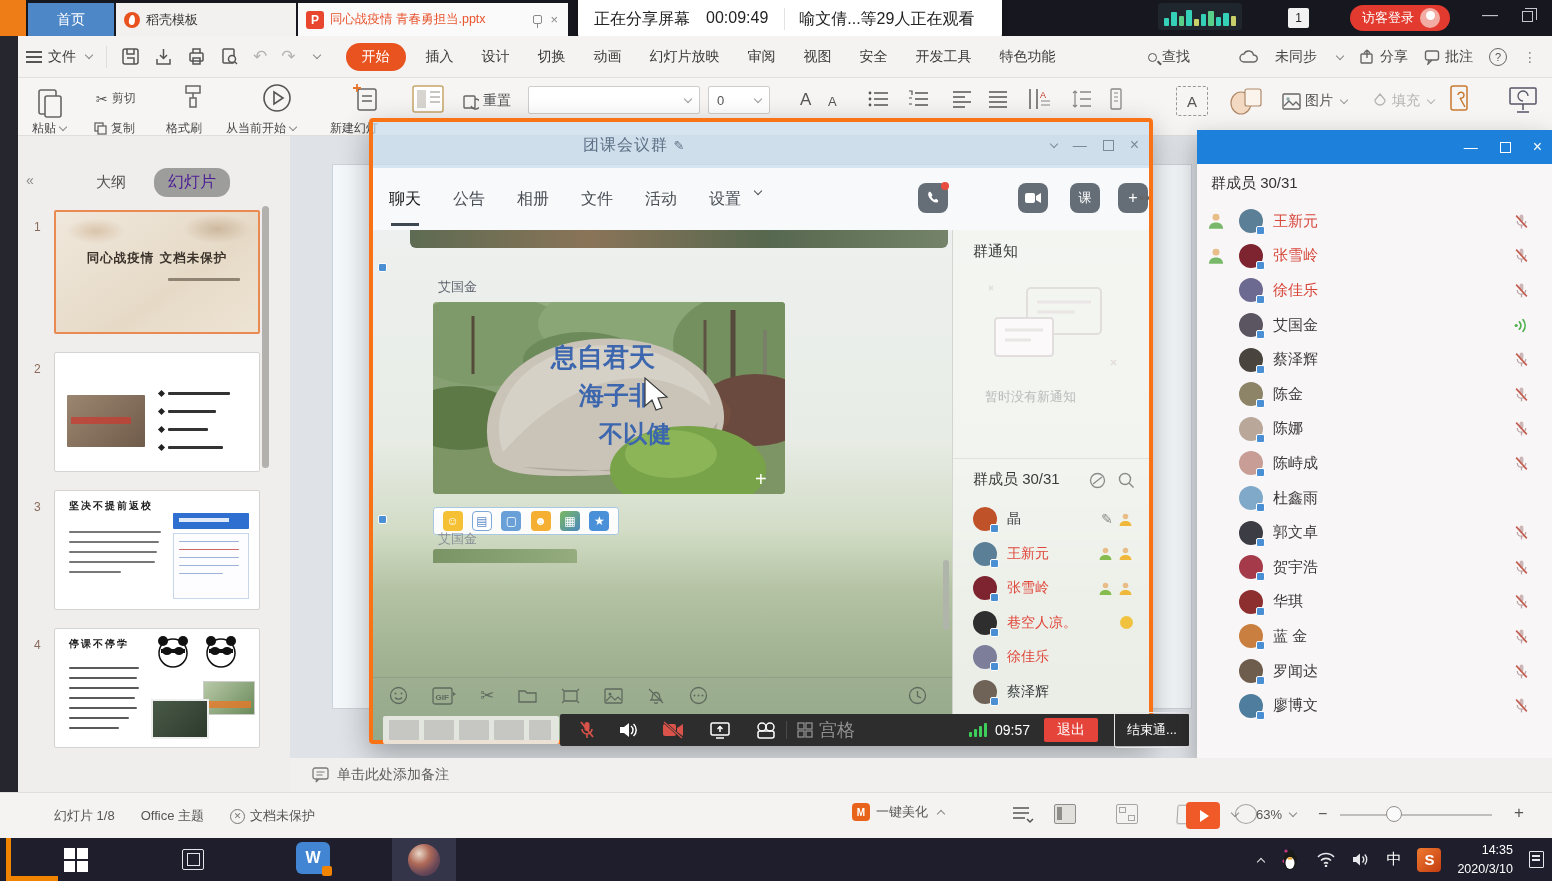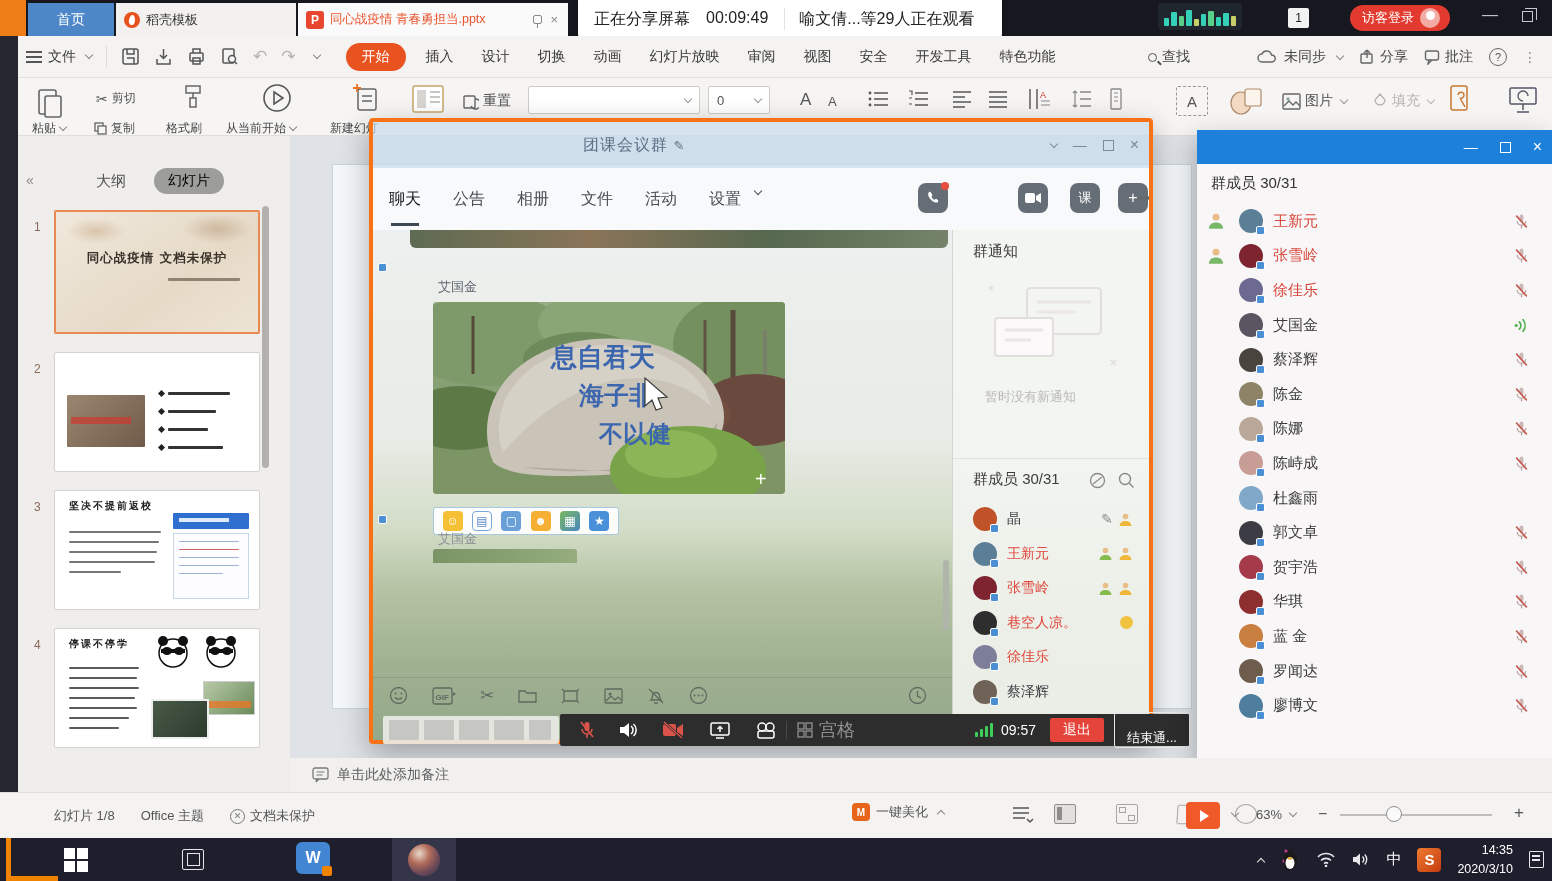--- a/index.html
+++ b/index.html
@@ -53,21 +53,21 @@
 
 .toolbar{left:0;top:78px;width:1552px;height:58px;background:#f6f5f4;border-bottom:1px solid #e0deda}
 .tlabel{position:absolute;font-size:12px;color:#474747;white-space:nowrap;display:flex;align-items:center}
 .titem{position:absolute;font-size:12px;color:#515151;display:flex;align-items:center;gap:4px;white-space:nowrap}
 .fontbox{position:absolute;background:#fff;border:1px solid #cfcdc9;border-radius:2px;display:flex;align-items:center;color:#555;font-size:13px}
 .grayed{color:#b5b3b0}
 
 .darkstrip{left:0;top:36px;width:18px;height:802px;background:#26262e}
 .sidebar{left:18px;top:136px;width:272px;height:656px;background:#efeeec}
 .sb-head{position:absolute;left:0;top:32px;width:100%;display:flex;align-items:center;font-size:15px;color:#555}
-.sb-pill{background:#9d9d9b;color:#000000;border-radius:13px;padding:4px 14px;font-size:14px}
+.sb-pill{background:#9d9d9b;color:#4c1d95;border-radius:13px;padding:4px 14px;font-size:16px}
 .thumb{position:absolute;left:36px;width:206px;background:#fff;border:1px solid #d5d3d0;border-radius:2px;overflow:hidden}
 .thumb.sel{border:2px solid #e98a52}
 .tnum{position:absolute;left:16px;font-size:12px;color:#8a6a5a}
 .sline{position:absolute;background:#5a5a5a;height:1.6px;border-radius:1px}
 .bul{position:absolute;display:flex;align-items:center;gap:4px}
 .bul b{width:5px;height:5px;background:#222;transform:rotate(45deg)}
 .bul i{height:2.2px;background:#333;border-radius:1px;display:block}
 .sb-scroll{position:absolute;left:244px;top:70px;width:7px;height:262px;background:#b3b1ae;border-radius:4px}
 
 .canvas{left:290px;top:136px;width:1262px;height:622px;background:#dfe3e7}
@@ -107,21 +107,21 @@
 .gm-name.red{color:#e0473c}
 .gm-trail{position:absolute;right:16px;display:flex;align-items:center;gap:5px}
 .gm-trail .pencil{color:#8a8a8a;font-size:14px}
 .cbadge{width:13px;height:13px;border-radius:50%;background:#f0c23e;display:inline-block}
 
 .filmstrip{left:383px;top:716px;width:176px;height:28px;background:rgba(233,234,230,.92);border-radius:2px;display:flex;align-items:center;gap:5px;padding:0 6px}
 .filmstrip i{width:30px;height:20px;background:#c6c7c2;border-radius:1px}
 .mbar{left:560px;top:714px;width:630px;height:32px;background:#2d2d2e;border-radius:2px;display:flex;align-items:center;color:#cfcfcf}
 .mbar .sep{width:1px;height:18px;background:#4a4a4a;margin:0 10px}
 .mexit{background:#e5443b;color:#fff;border-radius:2px;width:54px;height:24px;display:flex;align-items:center;justify-content:center;font-size:14px}
-.mend{border:1px solid #e8e8e8;color:#fff;border-radius:3px;width:76px;height:36px;display:flex;align-items:flex-end;justify-content:center;font-size:13px;margin-left:10px}
+.mend{border:1px solid #e8e8e8;color:#fff;border-radius:3px;width:76px;height:36px;display:flex;align-items:center;justify-content:center;font-size:13px;margin-left:16px}
 .sigbars{display:flex;align-items:flex-end;gap:2px;height:14px;margin:0 8px 0 14px}
 .sigbars i{width:3px;background:#3ecf5a;border-radius:1px}
 
 .mpanel{left:1197px;top:130px;width:355px;height:632px;box-shadow:-4px 8px 24px rgba(0,0,0,.25)}
 .mp-title{position:absolute;left:0;top:0;width:100%;height:34px;background:#1d80da;display:flex;align-items:center;justify-content:flex-end;gap:22px;color:#fff;padding-right:10px;font-size:14px}
 .mp-body{position:absolute;left:0;top:34px;width:100%;height:598px;background:#f9f6f8;overflow:hidden}
 .mp-head{position:absolute;left:14px;top:10px;font-size:15px;color:#333}
 .mp-list{position:absolute;left:0;top:40px;width:100%}
 .mp-row{height:34.6px;display:flex;align-items:center;position:relative;padding-left:42px}
 .mp-online{position:absolute;left:10px}
@@ -247,21 +247,21 @@
       <span class="mitem">视图</span>
       <span class="mitem">安全</span>
       <span class="mitem">开发工具</span>
       <span class="mitem">特色功能</span>
     </div>
   <div class="mfind">
     <span class="lens"></span>
     <span>查找</span>
   </div>
   <div class="mright">
-    <span class="flex" style="gap:7px">
+    <span class="flex" style="gap:16px">
       <svg width="20" height="15" viewBox="0 0 20 15">
           <path d="M5 12a4 4 0 0 1 0-8 5 5 0 0 1 9.5 1A3.5 3.5 0 0 1 15 12z" fill="none" stroke="#666" stroke-width="1.4"></path>
         </svg>
       <span>未同步</span>
         <span class="chev" style="color:#888"></span>
     </span>
     <span class="flex" style="gap:5px">
       <svg width="16" height="16" viewBox="0 0 16 16">
           <rect x="2" y="5" width="11" height="9" rx="1" fill="none" stroke="#666" stroke-width="1.4"></rect>
           <path d="M8 9V1m0 0L5 4m3-3l3 3" fill="none" stroke="#666" stroke-width="1.4"></path>

